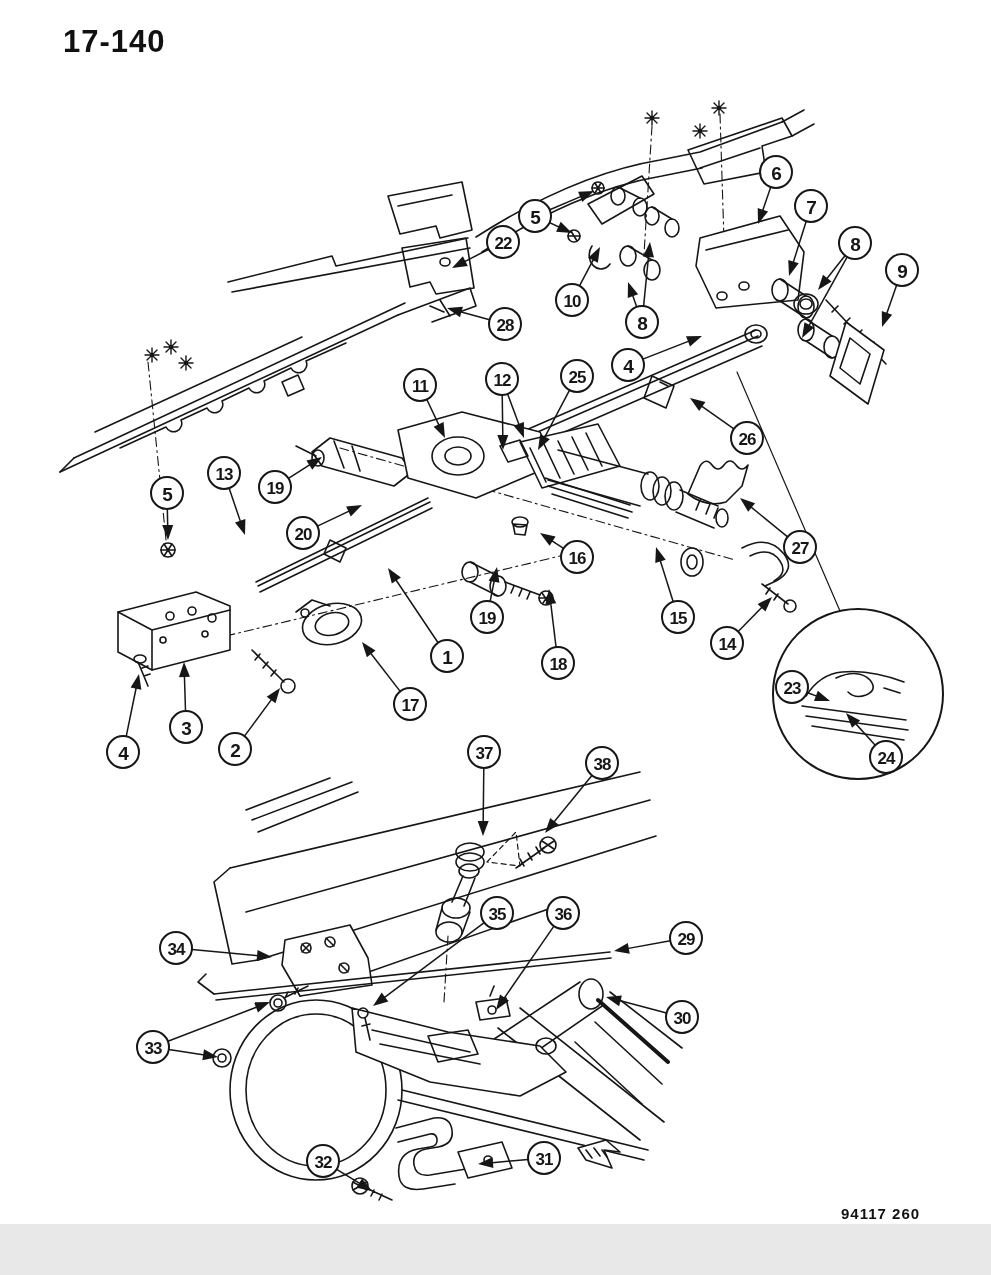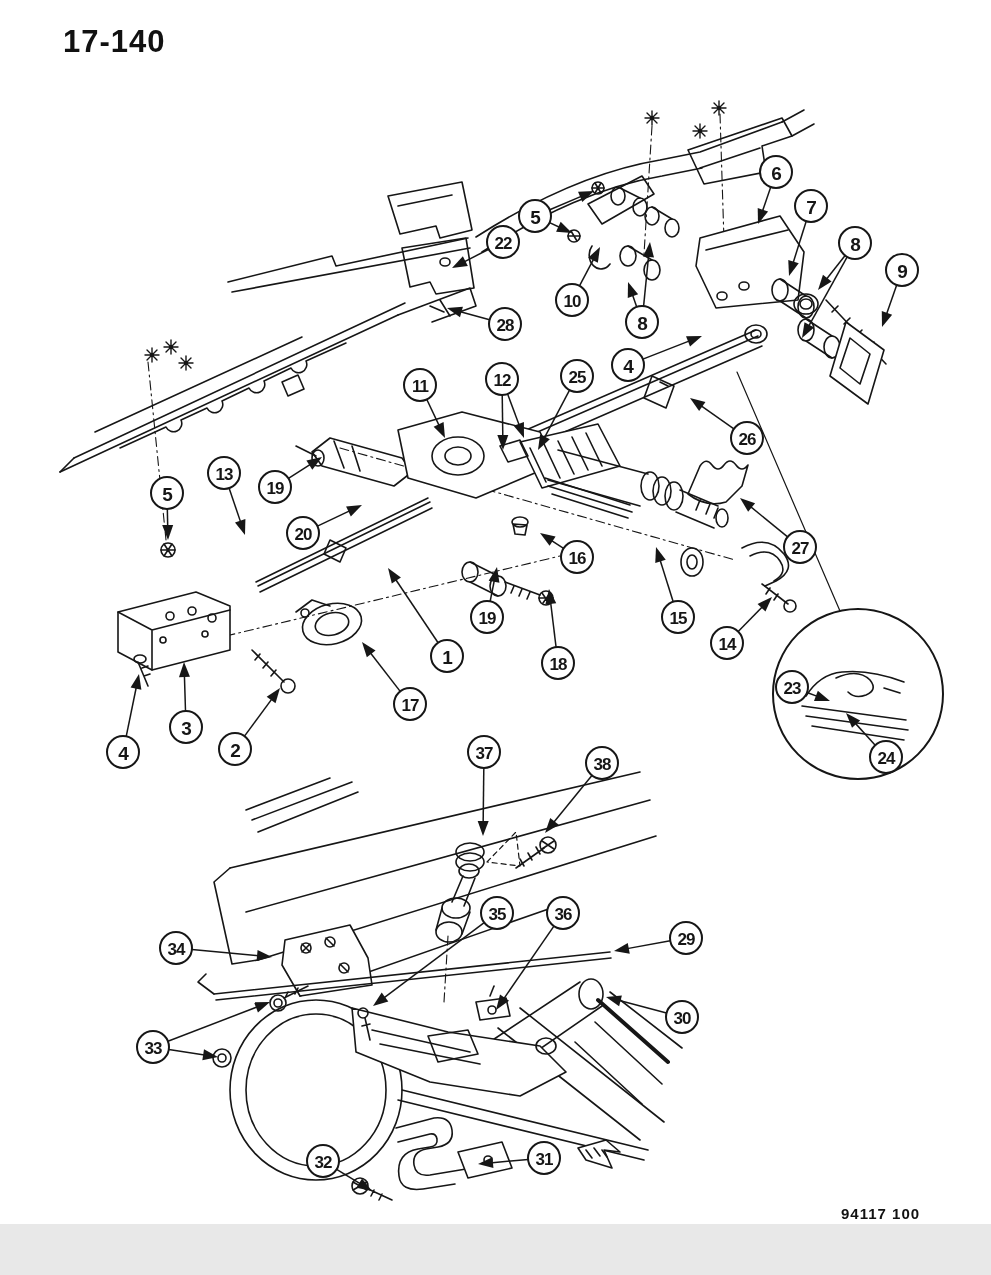--- a/index.html
+++ b/index.html
@@ -524,14 +524,14 @@
         </g>
         <g>
           <line x1="528.0657086965167" y1="1159.4485719366803" x2="489.95071847761244" y2="1162.9135710474898" stroke="#161616" stroke-width="1.5"></line>
           <polygon points="478,1164 492.4404514937817,1157.16455117379 493.43634470024944,1168.1193764449347" fill="#161616"></polygon>
           <circle cx="544" cy="1158" r="16" fill="#fff" stroke="#161616" stroke-width="2"></circle>
           <text x="544" y="1159" text-anchor="middle" dominant-baseline="central" font-size="17" font-weight="bold" fill="#161616" letter-spacing="-1">31</text>
         </g>
       </g>
   </svg>
 
-  <div class="doc-code">94117 100</div>
+  <div class="doc-code">94117 260</div>
 </div>
 
 </body></html>

